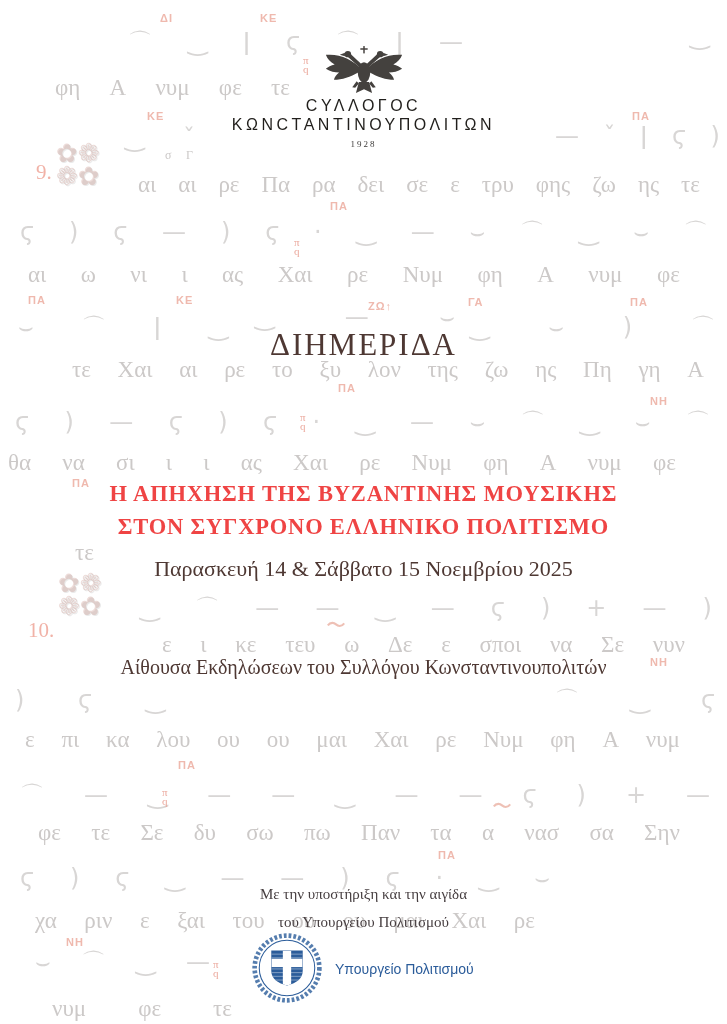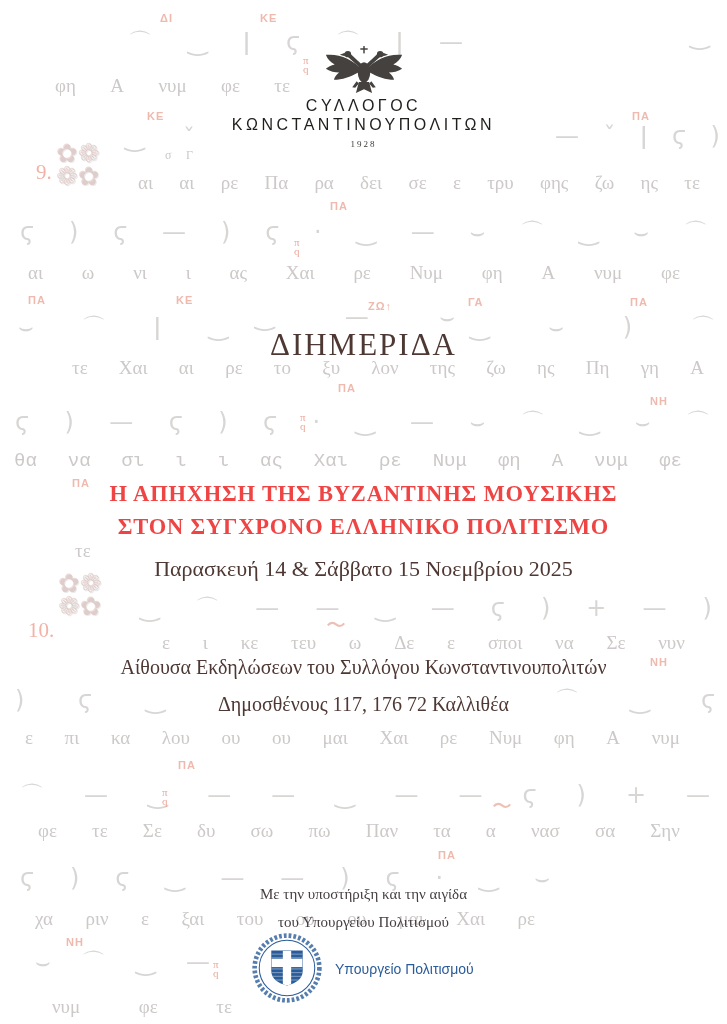--- a/index.html
+++ b/index.html
@@ -4,21 +4,21 @@
 <style>
   html,body{margin:0;padding:0;background:#ffffff;}
   .poster{
     position:relative;width:727px;height:1024px;background:#ffffff;overflow:hidden;
     font-family:"Liberation Serif",serif;
   }
   
   .wm-layer{position:absolute;inset:0;z-index:1;pointer-events:none;}
   .wm-row{
     position:absolute;display:flex;justify-content:space-between;
-    font-family:"Liberation Serif",serif;font-size:19px;color:#ccc9c8;
+    font-family:"Liberation Serif",serif;font-size:23px;color:#ccc9c8;
     white-space:nowrap;
   }
   .wm-neumes{
     position:absolute;display:flex;justify-content:space-between;
     font-family:"DejaVu Sans",sans-serif;font-size:24px;color:#d8d6d5;
     white-space:nowrap;line-height:1;
   }
   .wm-mart{
     position:absolute;font-family:"Liberation Sans",sans-serif;font-weight:bold;
     font-size:11px;letter-spacing:1px;color:#efb9ae;white-space:nowrap;
@@ -121,21 +121,21 @@
         <span>το</span>
         <span>ξυ</span>
         <span>λον</span>
         <span>της</span>
         <span>ζω</span>
         <span>ης</span>
         <span>Πη</span>
         <span>γη</span>
         <span>Α</span>
       </div>
-      <div class="wm-row" style="left: 14px; top: 450px; width: 668px; font-family: Liberation Mono, monospace;">
+      <div class="wm-row" style="left: 8px; top: 450px; width: 668px;">
         <span>θα</span>
         <span>να</span>
         <span>σι</span>
         <span>ι</span>
         <span>ι</span>
         <span>ας</span>
         <span>Χαι</span>
         <span>ρε</span>
         <span>Νυμ</span>
         <span>φη</span>
@@ -397,21 +397,20 @@
     <div class="center-line org-year" style="top:139px">1928</div>
 
     <div class="center-line event-title" style="top:327px">ΔΙΗΜΕΡΙΔΑ</div>
 
     <div class="center-line event-heading" style="top:477px">Η ΑΠΗΧΗΣΗ ΤΗΣ ΒΥΖΑΝΤΙΝΗΣ ΜΟΥΣΙΚΗΣ</div>
     <div class="center-line event-heading" style="top:510px">ΣΤΟΝ ΣΥΓΧΡΟΝΟ ΕΛΛΗΝΙΚΟ ΠΟΛΙΤΙΣΜΟ</div>
 
     <div class="center-line event-date" style="top:556px">Παρασκευή 14 &amp; Σάββατο 15 Νοεμβρίου 2025</div>
 
     <div class="center-line event-venue" style="top:646px">Αίθουσα Εκδηλώσεων του Συλλόγου Κωνσταντινουπολιτών</div>
-    <div class="center-line event-venue" style="top:683px">Δημοσθένους 117, 176 72 Καλλιθέα</div>
 
     <div class="center-line support" style="top:880px">Με την υποστήριξη και την αιγίδα</div>
     <div class="center-line support" style="top:908px">του Υπουργείου Πολιτισμού</div>
 
     <div class="ministry-row">
       <svg width="74" height="74" viewBox="0 0 80 80">
         <defs>
           <clipPath id="shieldClip">
             <path d="M23 21 h34 v22 c0 9 -7.5 13.5 -17 16 c-9.5 -2.5 -17 -7 -17 -16 Z"></path>
           </clipPath>

